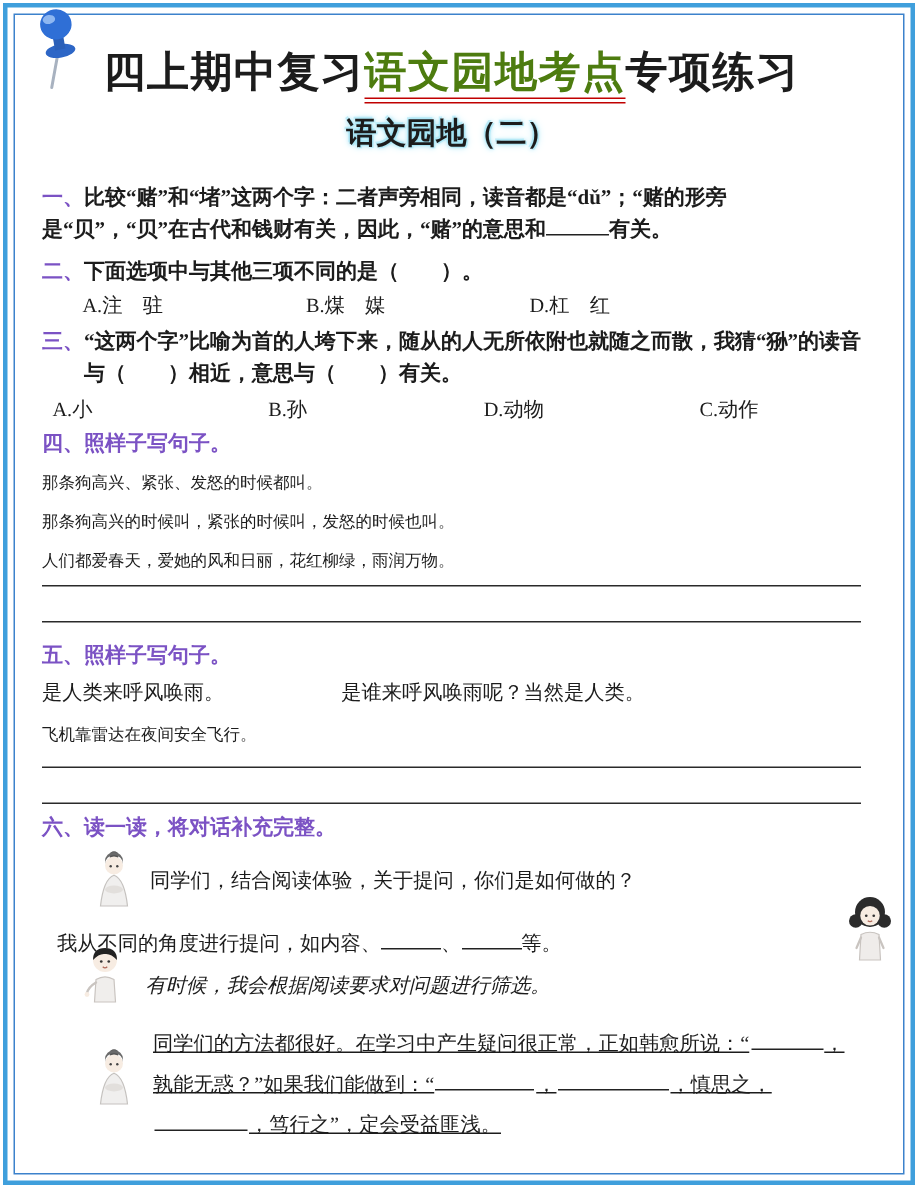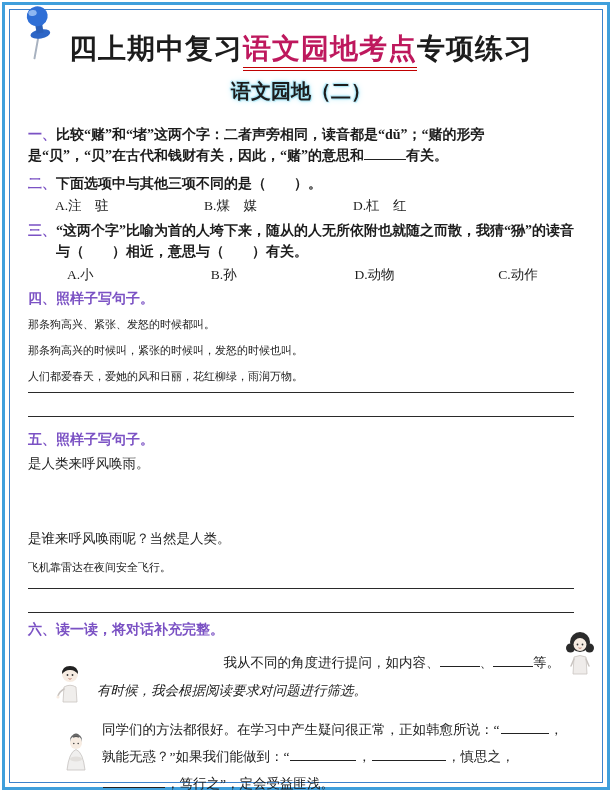--- a/index.html
+++ b/index.html
@@ -10,54 +10,54 @@
     color:#1c1c1c;
   }
   .border-outer{position:absolute;inset:2px;border:3px solid #3f9fdc;pointer-events:none;}
   .border-inner{position:absolute;inset:9px;border:1px solid #3c82cc;pointer-events:none;}
   .content{position:relative;padding:14px 38px 0 28px;}
 
   .pushpin{position:absolute;left:22px;top:4px;transform:rotate(-10deg);}
 
   .title{margin:16px 0 0 0;text-align:center;font-size:28px;font-weight:bold;
          letter-spacing:1px;line-height:38px;white-space:nowrap;}
-  .title .red{color:#be185d;border-bottom:4px double #c00000;padding-bottom:1px;font-family:Liberation Mono, monospace;}
+  .title .red{color:#4d7c0f;border-bottom:4px double #c00000;padding-bottom:1px;}
   .subtitle{margin:8px 0 0 0;text-align:center;font-size:20px;font-weight:bold;line-height:26px;
             text-shadow:0 0 3px #8fdcf1,0 0 6px #b4e9f7,1px 1px 0 #c9f0fa,-1px -1px 0 #c9f0fa;}
 
   p{margin:0;}
   .stem{font-size:14px;font-weight:700;line-height:21px;}
   .qnum{color:#7b52c4;font-weight:700;}
   .hang{padding-left:28px;text-indent:-28px;}
   .opts{display:flex;font-size:13.5px;font-weight:400;line-height:19px;white-space:pre;gap:36px;}
   .opts span{display:inline-block;}
   .opts-q2{margin-left:27px;margin-top:2px;}
   .opts-q2 span{width:113px;}
   .opts-q3{margin-left:7px;margin-top:3px;}
-  .opts-q3 span{width:108px;margin-left:32px;}
+  .opts-q3 span{width:108px;}
   .sec-header{font-size:14px;font-weight:700;color:#7b52c4;line-height:20px;}
   .sent{font-size:11px;font-weight:400;line-height:26px;}
   .ansline{height:0;border-bottom:1px solid #2a2a2a;}
-  .ex-row{display:flex;gap:54px;font-size:13.5px;line-height:21px;flex-direction:column;}
+  .ex-row{display:flex;gap:78px;font-size:13.5px;line-height:21px;}
 
   .blank{display:inline-block;border-bottom:1px solid #222;height:12px;}
   .w42{width:42px;} .w40{width:40px;} .w48{width:48px;} .w66{width:66px;} .w74{width:74px;} .w62{width:62px;}
 
   .mt2{margin-top:2px;} .mt3{margin-top:3px;} .mt5{margin-top:5px;} .mt7{margin-top:7px;}
   .mt8{margin-top:8px;} .mt13{margin-top:13px;} .mt20{margin-top:20px;} .mt23{margin-top:23px;}
 
   .d-row{display:flex;align-items:flex-start;font-size:13.5px;line-height:21px;}
   .d-row .txt{margin-left:10px;}
   .d1{margin-left:34px;margin-top:3px;}
   .d1 .txt{padding-top:10px;}
-  .d-girl{justify-content:flex-end;margin-top:-10px;margin-right:-22px;}
+  .d-girl{justify-content:space-between;margin-top:-10px;margin-right:-22px;}
   .d-girl .txt{padding-top:22px;margin-right:4px;}
   .d-boy{margin-left:27px;margin-top:-14px;}
   .d-boy .txt{padding-top:18px;font-style:italic;}
-  .d-reply{margin-left:34px;margin-top:12px;}
+  .d-reply{margin-left:34px;margin-top:12px;text-decoration:underline;}
   .d-reply .icon-wrap{margin-top:16px;}
   .reply-par{margin-left:12px;font-size:13.5px;line-height:27px;width:470px;}
   .reply-par .blank{margin:0 1px;}
 </style>
 </head>
 <body>
 
 <div class="page">
   <div class="border-outer"></div>
   <div class="border-inner"></div>
@@ -106,20 +106,32 @@
       <span>是人类来呼风唤雨。</span>
       <span>是谁来呼风唤雨呢？当然是人类。</span>
     </div>
     <p class="sent mt5">飞机靠雷达在夜间安全飞行。</p>
 
     <div class="ansline mt8"></div>
     <div class="ansline mt23"></div>
 
     <p class="sec-header mt7"><span>六、</span><span>读一读，将对话补充完整。</span></p>
 
+    <div class="d-row d1">
+      <svg width="28" height="40" viewBox="0 0 28 40">
+        <circle cx="14" cy="4.5" r="3" fill="#555"></circle>
+        <circle cx="14" cy="11" r="6" fill="#f7ece2"></circle>
+        <path d="M8,10 A6,6 0 0 1 20,10 L20,8 A6,6 0 0 0 8,8 Z" fill="#6a6a6a"></path>
+        <circle cx="11.8" cy="11.5" r="0.8" fill="#444"></circle>
+          <circle cx="16.2" cy="11.5" r="0.8" fill="#444"></circle>
+        <path d="M5,38 Q7,20 14,17.5 Q21,20 23,38 Z" fill="#f0efee" stroke="#c5c2bf" stroke-width="0.8"></path>
+        <ellipse cx="14" cy="27" rx="6" ry="2.6" fill="#e2dfdc"></ellipse>
+      </svg>
+      <span class="txt">同学们，结合阅读体验，关于提问，你们是如何做的？</span>
+    </div>
 
     <div class="d-row d-girl">
       <span class="txt"><span>我从不同的角度进行提问，如内容、</span><span class="blank w40"></span><span>、</span><span class="blank w40"></span><span>等。</span></span>
       <svg width="32" height="46" viewBox="0 0 32 46">
         <circle cx="16" cy="12" r="10" fill="#2b2b2b"></circle>
         <circle cx="6.5" cy="18" r="4.5" fill="#2b2b2b"></circle>
         <circle cx="25.5" cy="18" r="4.5" fill="#2b2b2b"></circle>
         <circle cx="16" cy="14.5" r="6.5" fill="#f7ece2"></circle>
         <circle cx="13.5" cy="14.5" r="0.9" fill="#333"></circle>
           <circle cx="18.5" cy="14.5" r="0.9" fill="#333"></circle>

